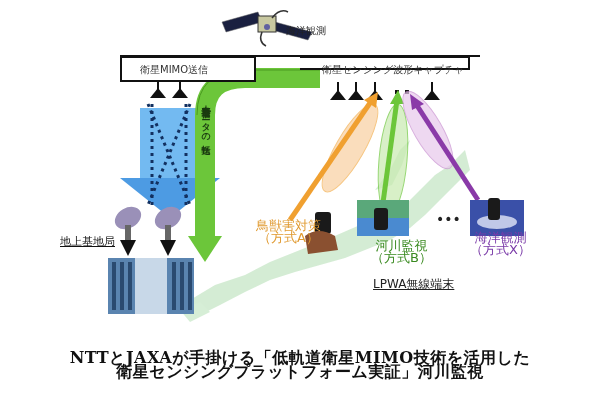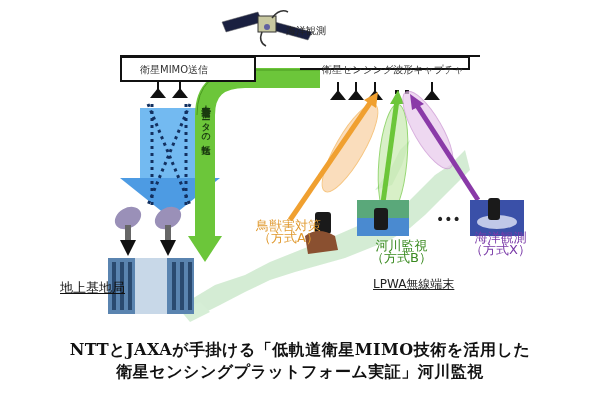--- a/index.html
+++ b/index.html
@@ -130,35 +130,35 @@
 
 <div class="box" style="left:120px; top:56px; width:136px; height:26px;">
   <div class="box-label" style="left:18px; top:5px;">衛星MIMO送信</div>
 </div>
 <div class="box" style="left:300px; top:56px; width:170px; height:14px; border-left-width:0;">
   <div class="box-label" style="left:22px; top:5px;">衛星センシング波形キャプチャ</div>
 </div>
 
 <div class="vtext" style="left:199px; top:98px;">大容量通信データの転送</div>
 
-<div class="small-label underline" style="left:60px; top:236px; font-size:13px; color:#111;margin-top:46px;">地上基地局</div>
+<div class="small-label underline" style="left:60px; top:236px; font-size:11px; color:#111;">地上基地局</div>
 
 <div class="small-label" style="left:256px; top:220px; color:#e09a30;">
   <div>鳥獣害対策</div>
   <div>（方式A）</div>
 </div>
 
 <div class="small-label" style="left:371px; top:240px; color:#3a8a20;">
   <div>河川監視</div>
   <div>（方式B）</div>
 </div>
 
 <div class="small-label" style="left:436px; top:213px; font-size:14px; color:#222;">•••</div>
 
 <div class="small-label" style="left:470px; top:232px; color:#7a3aa8;">
   <div>海洋観測</div>
   <div>（方式X）</div>
 </div>
 
 <div class="small-label underline" style="left:373px; top:278px; font-size:12px; color:#222;">LPWA無線端末</div>
 
-<div class="caption" style="top:340px;">NTTとJAXAが手掛ける「低軌道衛星MIMO技術を活用した</div>
+<div class="caption" style="top:348px;">NTTとJAXAが手掛ける「低軌道衛星MIMO技術を活用した</div>
 <div class="caption" style="top:362px;">衛星センシングプラットフォーム実証」河川監視</div>
 
 </body></html>

